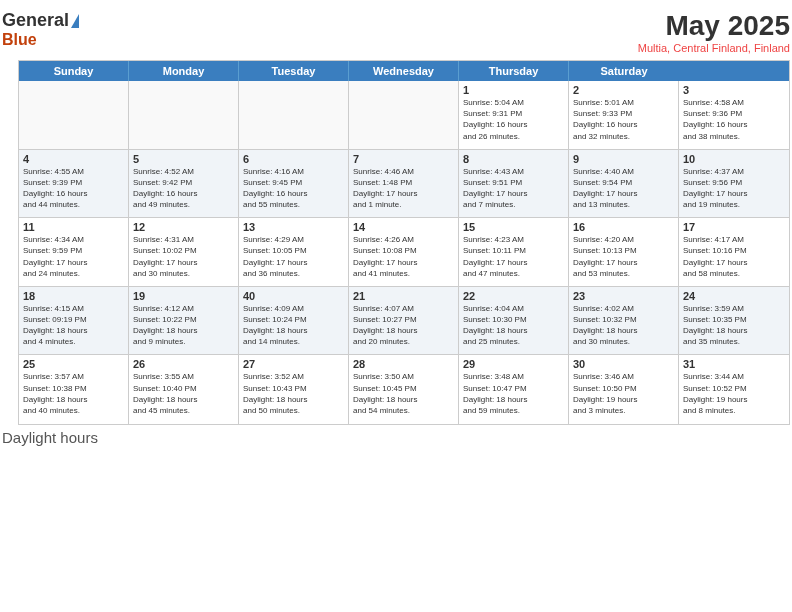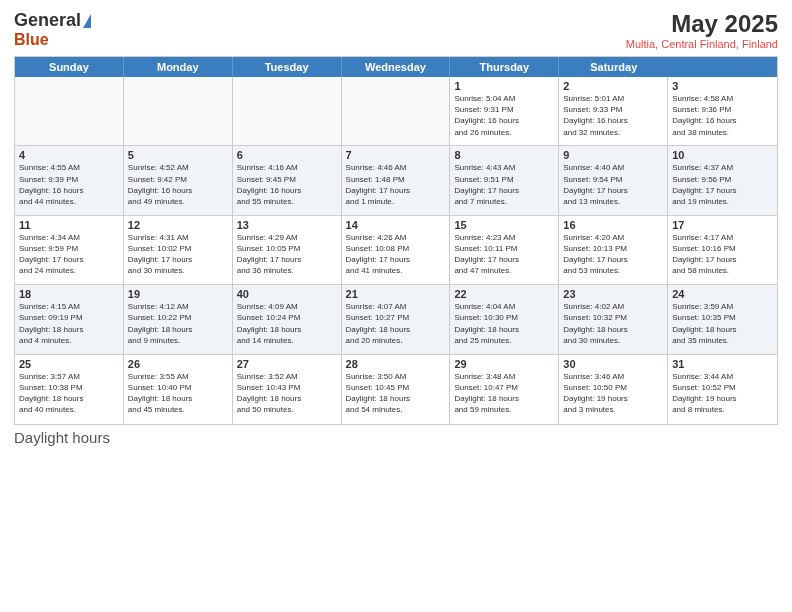--- a/index.html
+++ b/index.html
@@ -6,21 +6,21 @@
     body {
       font-family: Arial, sans-serif;
       background: #fff;
       width: 792px;
       height: 612px;
       overflow: hidden;
     }
     .page {
       width: 792px;
       height: 456px;
-      padding: 10px 14px;
+      padding: 10px 2px;
       display: flex;
       flex-direction: column;
     }
     .header {
       display: flex;
       justify-content: space-between;
       align-items: flex-start;
       margin-bottom: 6px;
     }
     .logo {
@@ -47,34 +47,35 @@
       margin-left: 2px;
     }
     .logo-row {
       display: flex;
       align-items: center;
     }
     .title-area {
       text-align: right;
     }
     .title-area h1 {
-      font-size: 24px;
+      font-size: 28px;
       font-weight: bold;
       color: #333;
     }
     .title-area h2 {
       font-size: 11px;
       color: #ef4444;
       font-weight: normal;
     }
     .calendar {
       flex: 1;
       display: flex;
       flex-direction: column;
       border: 1px solid #ccc;
+      margin-left: 16px;
     }
     .cal-header {
       display: grid;
       grid-template-columns: repeat(7, 1fr);
       background: #3a7ebf;
     }
     .cal-header-cell {
       color: #fff;
       font-size: 11px;
       font-weight: bold;

